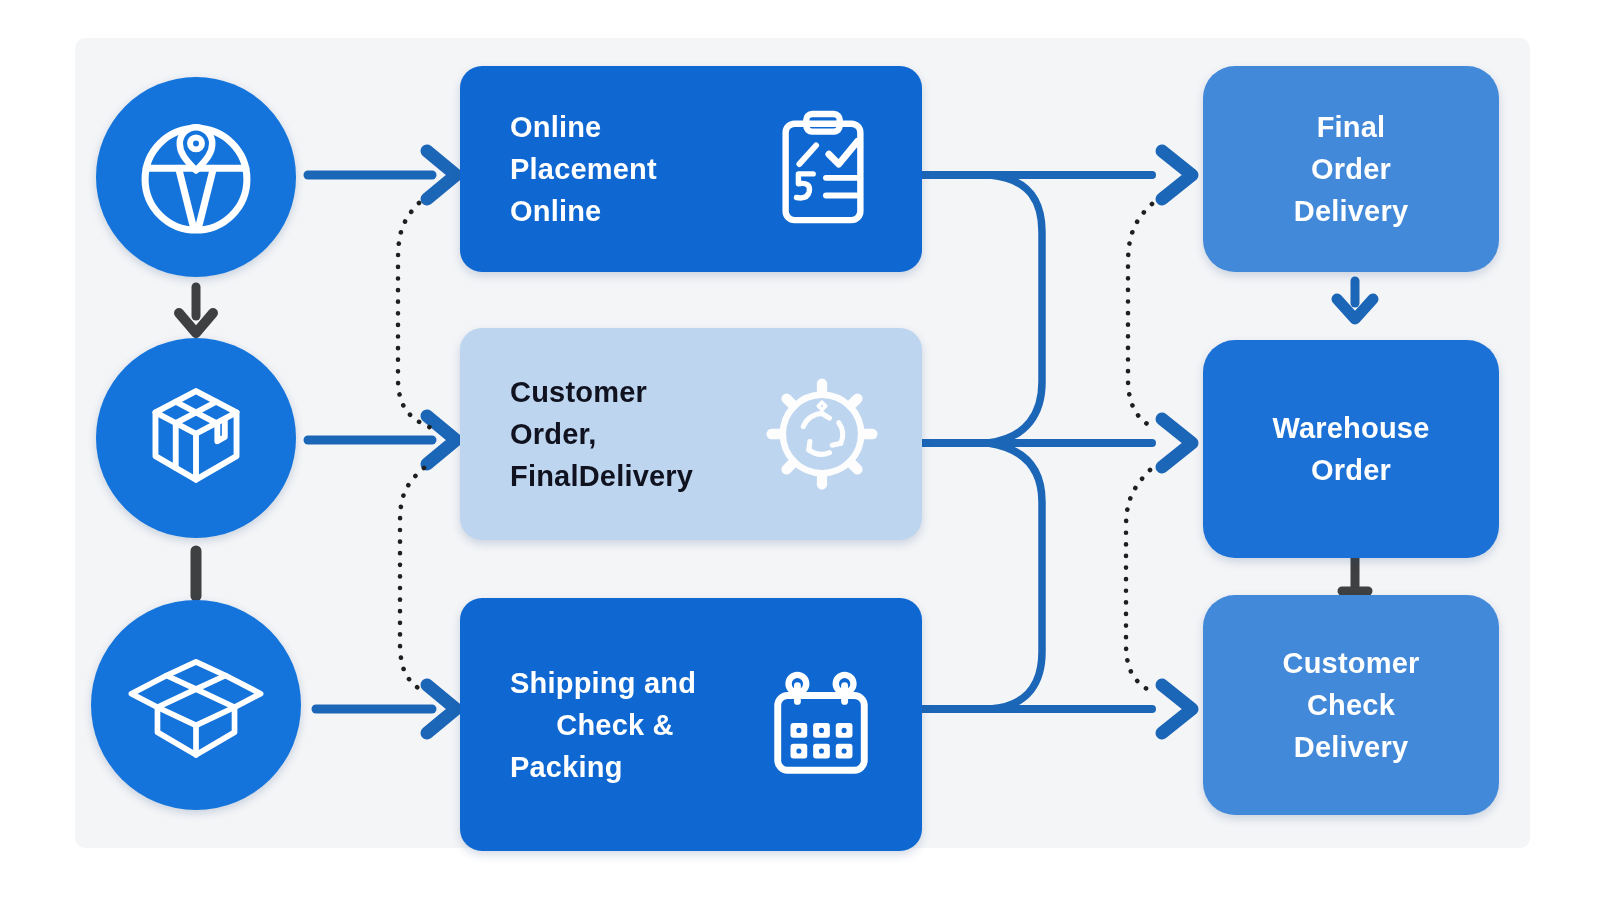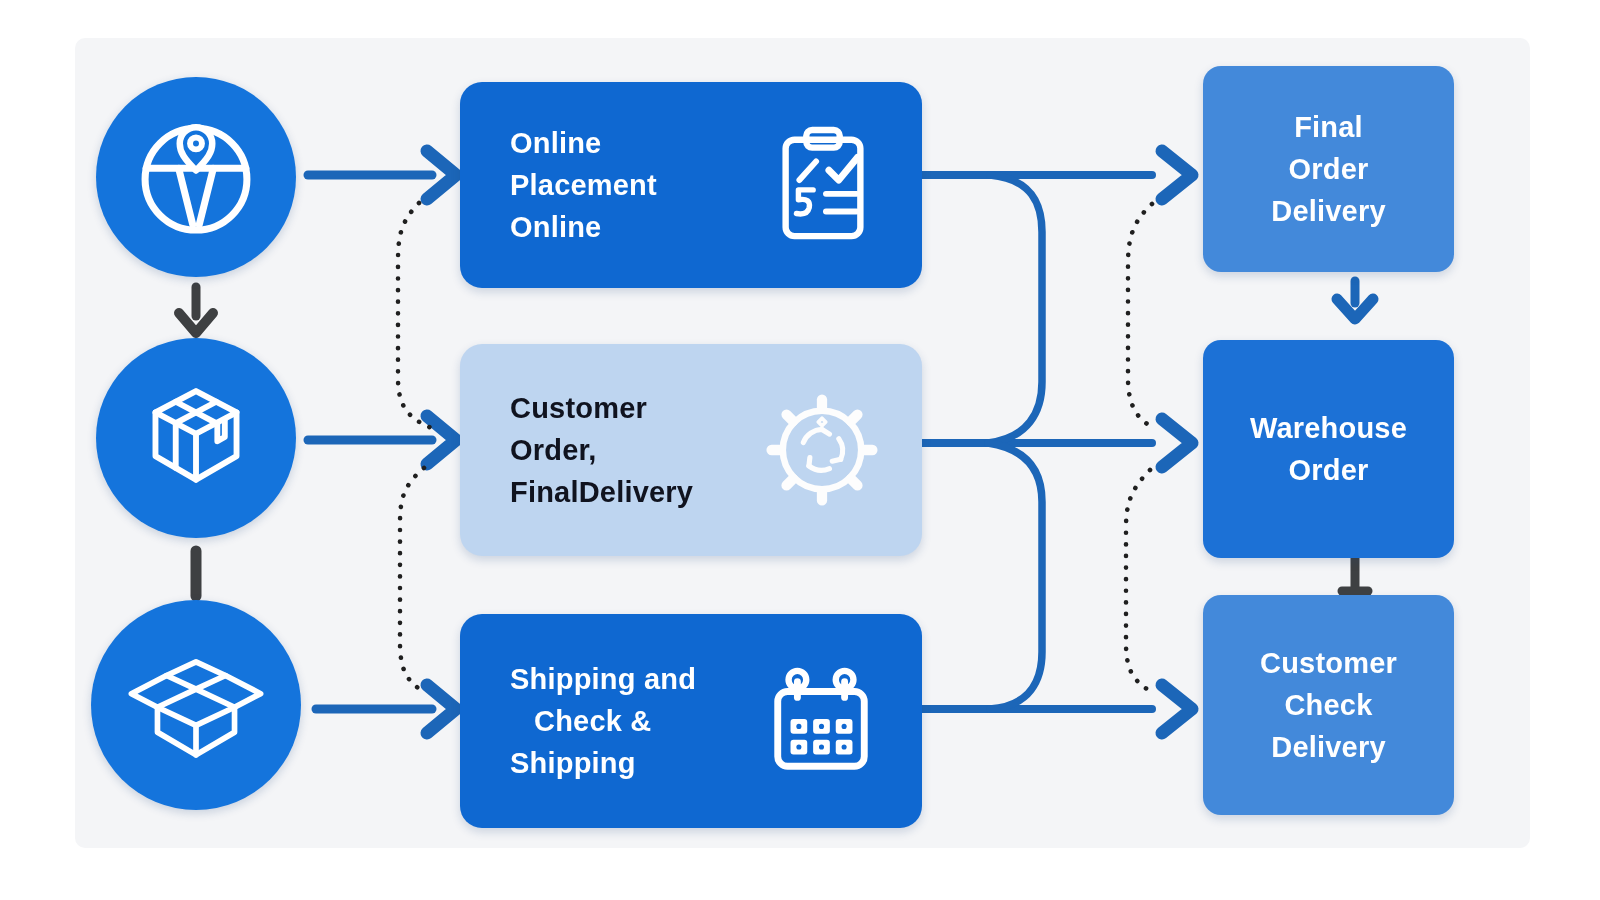--- a/index.html
+++ b/index.html
@@ -8,39 +8,39 @@
   .panel{position:absolute;left:75px;top:38px;width:1455px;height:810px;background:#f4f5f7;border-radius:10px;}
   .layer{position:absolute;left:0;top:0;width:1600px;height:900px;}
 
   .circle{position:absolute;border-radius:50%;background:#1474dc;
           box-shadow:0 3px 10px rgba(20,60,120,.20);display:flex;align-items:center;justify-content:center;}
   .c1{left:96px;top:77px;width:200px;height:200px;}
   .c2{left:96px;top:338px;width:200px;height:200px;}
   .c3{left:91px;top:600px;width:210px;height:210px;}
 
   .pbox{position:absolute;left:460px;width:462px;border-radius:22px;
-        box-shadow:0 4px 10px rgba(20,60,120,.18);margin-top:16px;}
+        box-shadow:0 4px 10px rgba(20,60,120,.18);}
   .pbox.dark{background:#0f68d1;}
   .pbox.light{background:#bed5f0;}
   .p1{top:66px;height:206px;}
   .p2{top:328px;height:212px;}
-  .p3{top:598px;height:214px;}
-
-  .rbox{position:absolute;left:1203px;width:251px;border-radius:18px;
+  .p3{top:598px;height:253px;}
+
+  .rbox{position:absolute;left:1203px;width:296px;border-radius:32px;
         box-shadow:0 4px 10px rgba(20,60,120,.18);}
   .rbox.medium{background:#4389da;}
   .rbox.dark{background:#1c71d6;}
   .r1{top:66px;height:206px;}
   .r2{top:340px;height:218px;}
   .r3{top:595px;height:220px;}
 
   .ptext{position:absolute;left:50px;top:50%;transform:translateY(-50%);
          font-weight:700;font-size:29px;line-height:42px;color:#ffffff;letter-spacing:.2px;}
   .pbox.light .ptext{color:#10131f;}
-  .p3 .ptext .indent{padding-left:24px;}
+  .p3 .ptext .indent{padding-left:24px;text-align:center;}
 
   .rtext{position:absolute;left:0;top:50%;transform:translateY(-50%);width:100%;text-align:center;
          font-weight:700;font-size:29px;line-height:42px;color:#ffffff;letter-spacing:.2px;}
 
   .boxicon{position:absolute;right:40px;top:50%;transform:translateY(-50%);}
   .bl{white-space:pre;}
 </style>
 </head>
 <body>
 
@@ -186,21 +186,21 @@
           <path d="M -14 17 L -13 8"></path>
       </g>
       <path d="M 0 -34 L 4 -30 L 0 -26 L -4 -30 Z" stroke-width="4"></path>
     </svg>
   </div>
 
   <div class="pbox dark p3">
     <div class="ptext">
       <div class="bl">Shipping and</div>
       <div class="bl indent">Check &amp;</div>
-      <div class="bl">Shipping</div>
+      <div class="bl">Packing</div>
     </div>
     <svg class="boxicon" width="122" height="118" viewBox="-60 -60 120 120" stroke="#ffffff" fill="none" stroke-linecap="round" stroke-linejoin="round">
       <rect x="-44" y="-30" width="88" height="76" rx="10" stroke-width="7"></rect>
       <path d="M -24 -40 L -24 -24" stroke-width="7"></path>
       <path d="M 24 -40 L 24 -24" stroke-width="7"></path>
       <circle cx="-24" cy="-42" r="9" stroke-width="6.5"></circle>
       <circle cx="24" cy="-42" r="9" stroke-width="6.5"></circle>
       <g stroke="none" fill="#ffffff">
         <rect x="-31" y="-2" width="17" height="15" rx="3"></rect>
           <rect x="-8" y="-2" width="17" height="15" rx="3"></rect>

